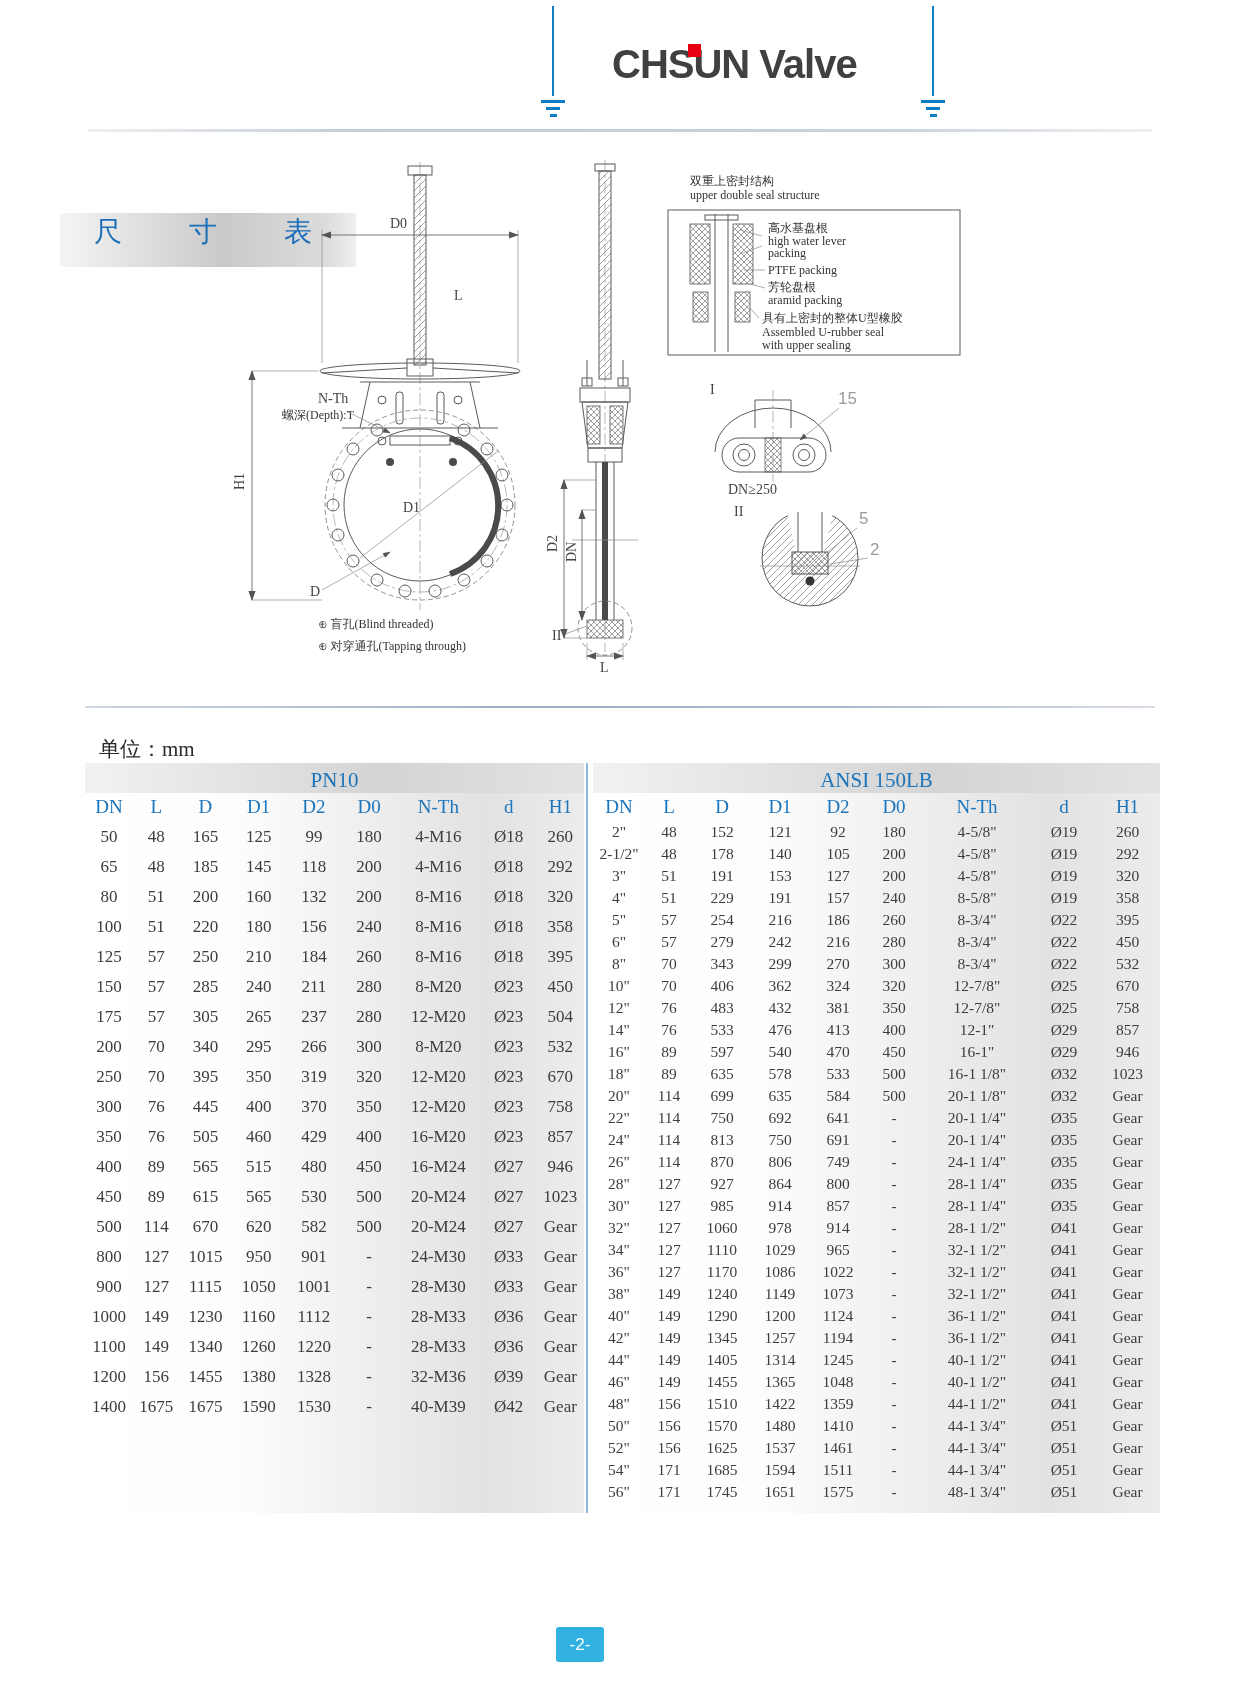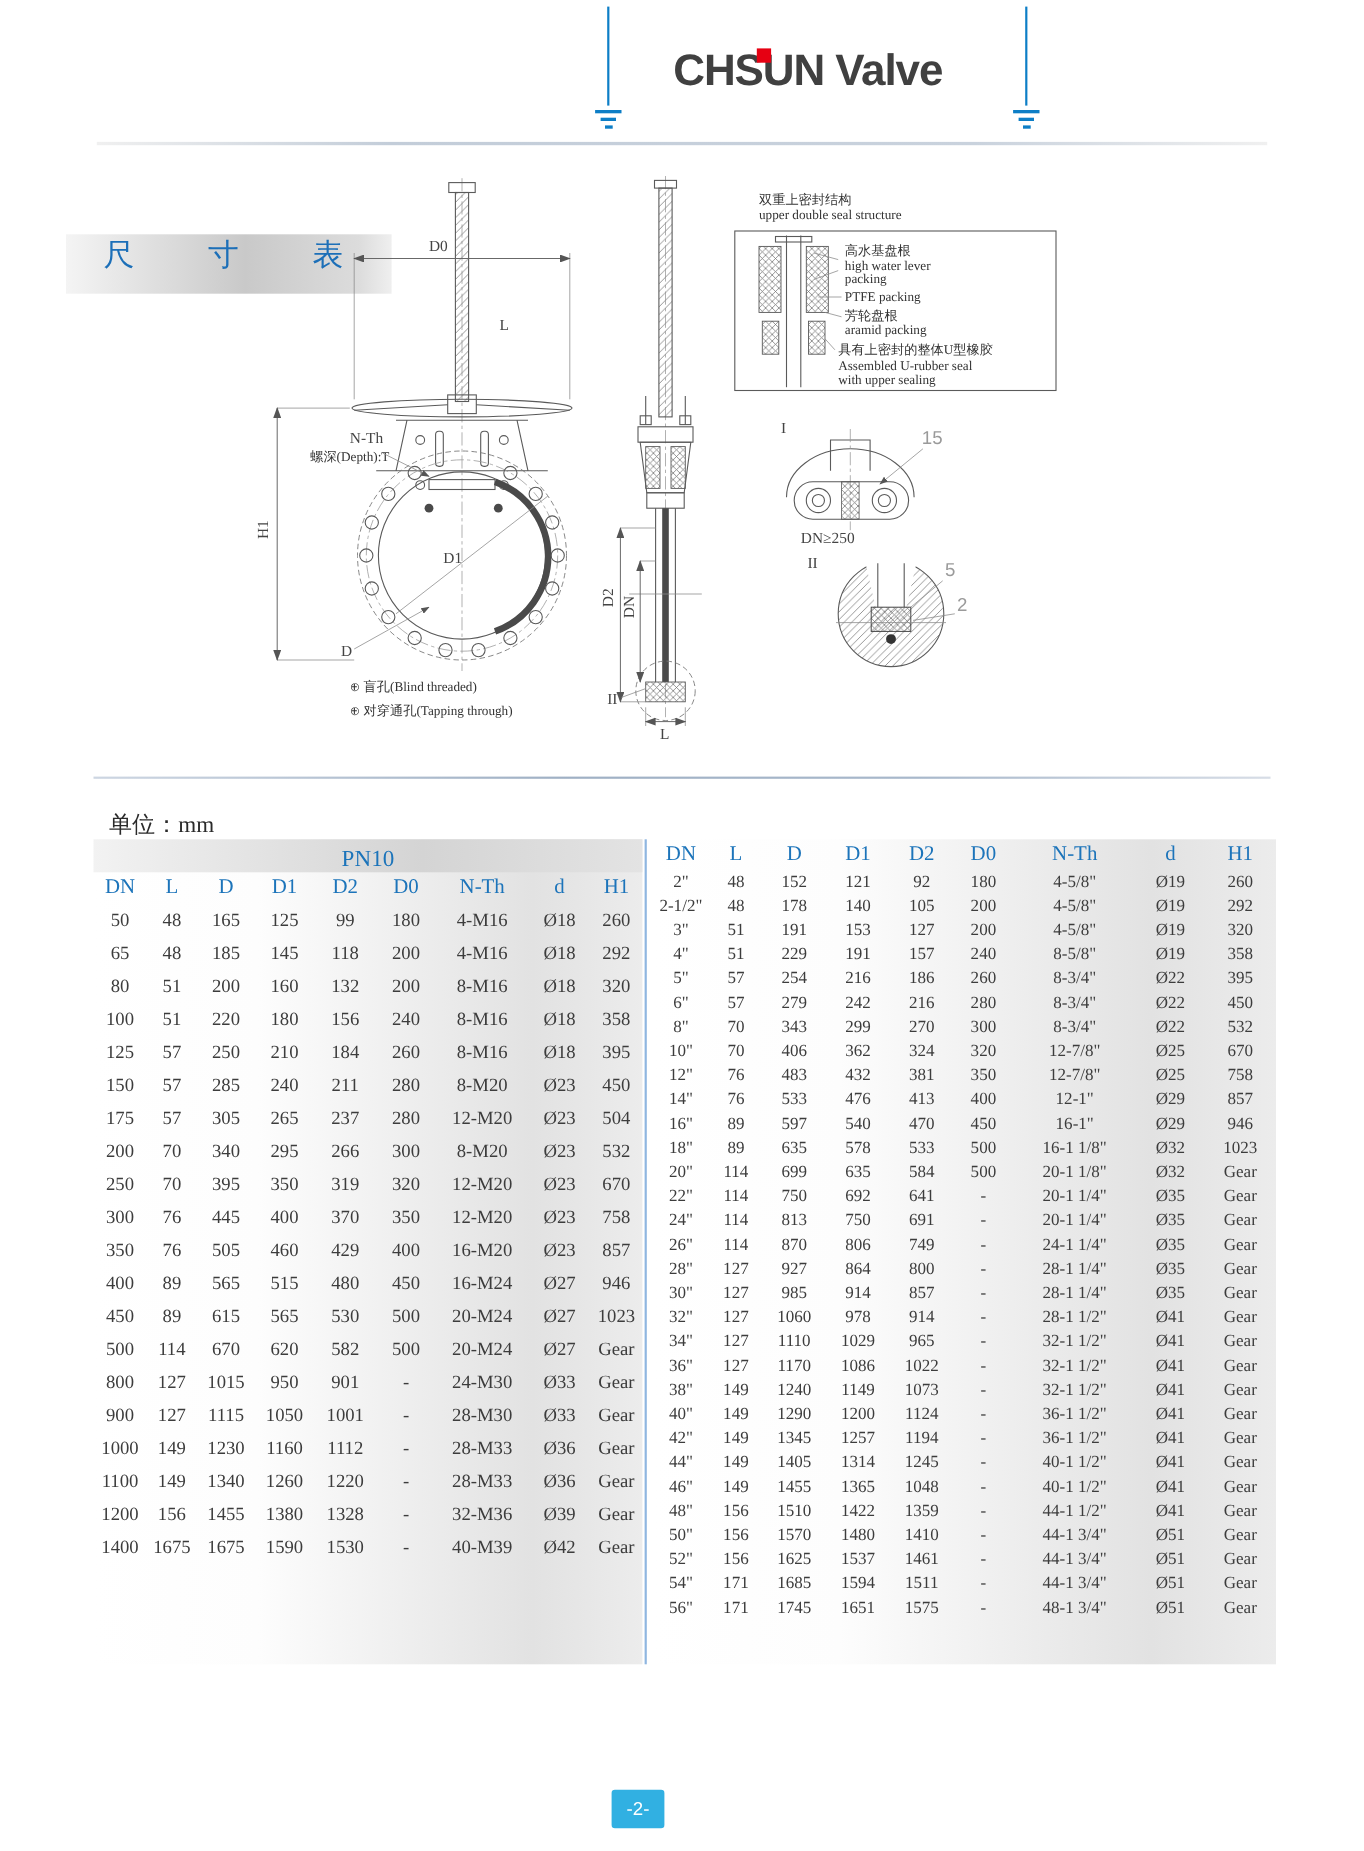--- a/index.html
+++ b/index.html
@@ -542,20 +542,23 @@
             <td>Ø42</td>
             <td>Gear</td>
           </tr>
         </tbody>
     </table>
   </div>
 
   <div id="tdivider"></div>
 
   <div class="twrap" id="ansi-wrap">
+    <div class="tband">
+      <span>ANSI 150LB</span>
+    </div>
     <table>
       <colgroup>
         <col style="width:52px">
           <col style="width:48px">
           <col style="width:58px">
           <col style="width:58px">
         <col style="width:58px">
           <col style="width:54px">
           <col style="width:112px">
           <col style="width:62px">

